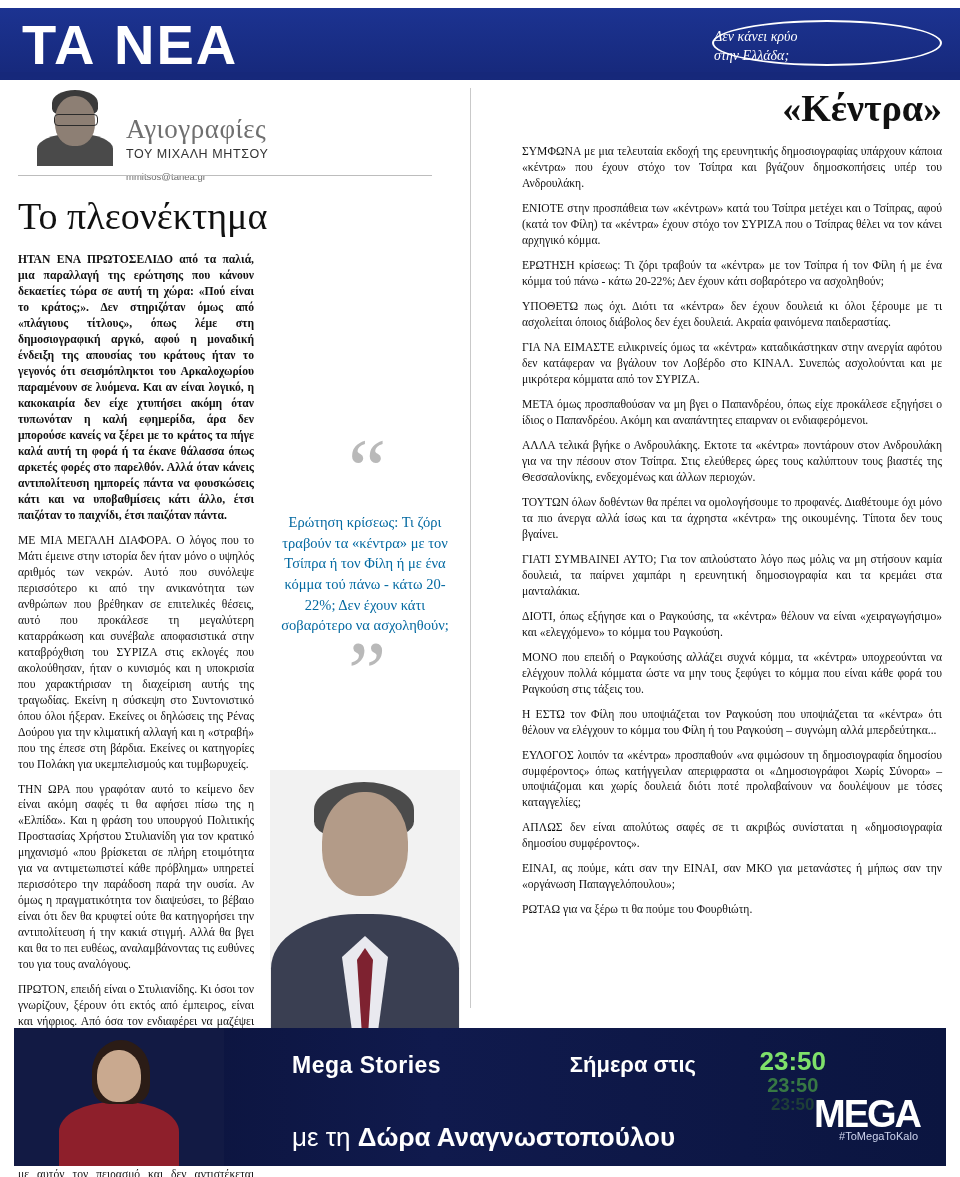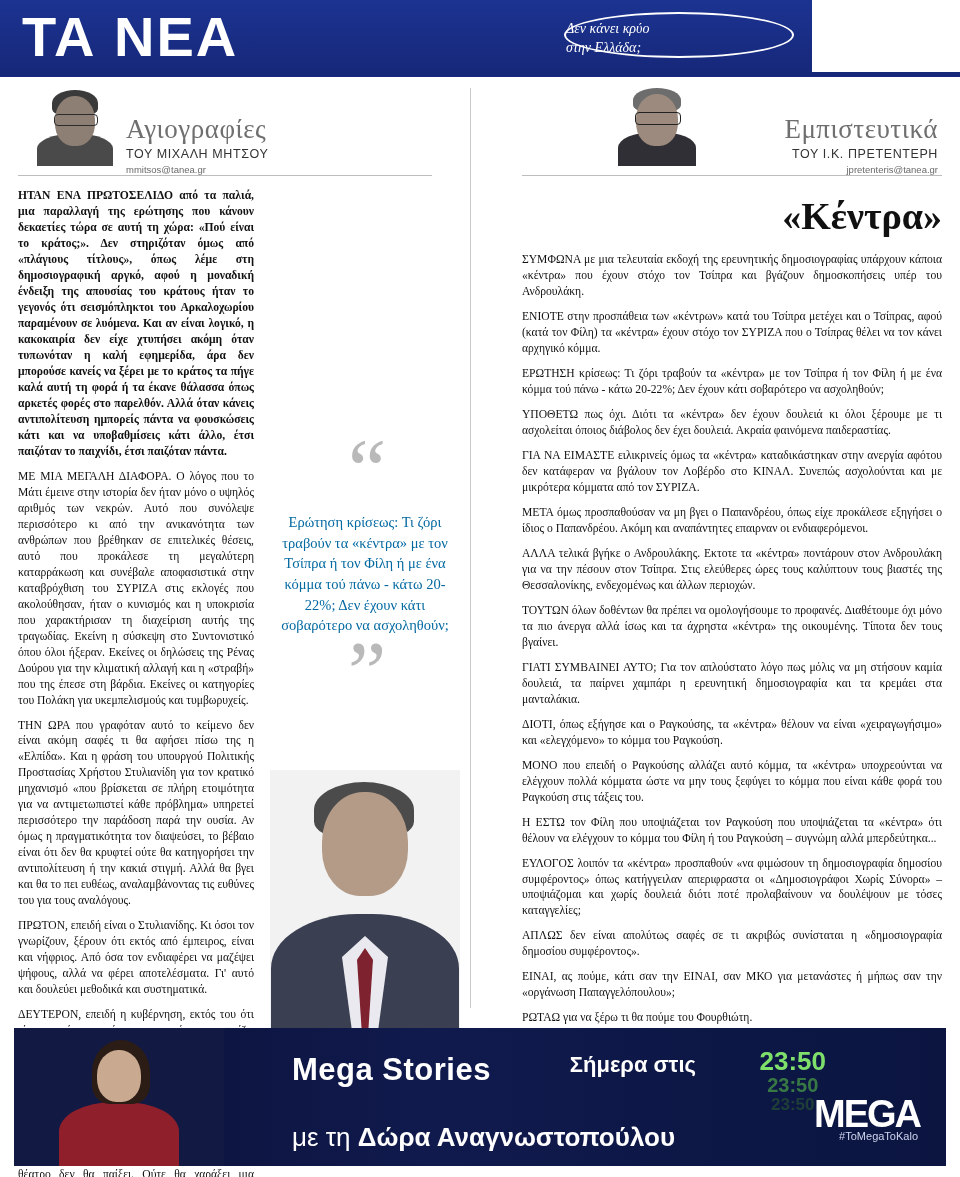--- a/index.html
+++ b/index.html
@@ -6,21 +6,21 @@
   body{
     width:960px;height:1177px;
     background:#ffffff;
     font-family:"Liberation Serif", serif;
     color:#111;
     overflow:hidden;
     position:relative;
   }
   
   .masthead{
-    position:absolute;left:0;top:0;width:812px;height:72px;
+    position:absolute;left:0;top:8px;width:960px;height:72px;
     background:#1a2f8f;
     background:linear-gradient(180deg,#1c3391 0%,#16287a 100%);
   }
   .masthead-title{
     position:absolute;left:22px;top:4px;
     font-family:"Liberation Sans", sans-serif;
     font-weight:bold;font-size:56px;letter-spacing:2px;color:#ffffff;
   }
   .masthead-bubble{
     position:absolute;right:18px;top:12px;width:230px;height:46px;
@@ -52,21 +52,21 @@
   .kicker{
     font-family:"Liberation Serif", serif;
     font-size:27px;color:#6f6f6f;font-weight:normal;letter-spacing:.5px;
   }
   .kicker-by{
     font-family:"Liberation Sans", sans-serif;
     font-size:12.5px;color:#333;letter-spacing:.6px;margin-top:2px;
   }
   .kicker-mail{
     font-family:"Liberation Sans", sans-serif;
-    font-size:9.5px;color:#6a6a6a;margin-top:3px;
+    font-size:9.5px;color:#6a6a6a;margin-top:10px;
   }
   .byline-rule{position:absolute;left:0;bottom:12px;width:100%;height:1px;background:#bdbdbd;}
   
   .headline{
     font-family:"Liberation Serif", serif;
     font-size:38px;font-weight:normal;color:#111;margin:6px 0 14px 0;
   }
   .headline.right{text-align:right;font-weight:bold;}
   
   .article{
@@ -104,21 +104,21 @@
   .advert{
     position:absolute;left:14px;top:1028px;width:932px;height:138px;
     background:#0b1540;
     background:linear-gradient(90deg,#0a1136 0%,#101a4d 45%,#0b1540 100%);
     overflow:hidden;
   }
   .ad-photo{position:absolute;left:0;top:0;width:210px;height:138px;overflow:hidden;}
   .ad-title{
     position:absolute;left:278px;top:24px;
     font-family:"Liberation Sans", sans-serif;
-    font-size:31px;font-weight:bold;color:#ffffff;letter-spacing:.5px;
+    font-size:23px;font-weight:bold;color:#ffffff;letter-spacing:.5px;
   }
   .ad-sub{
     position:absolute;left:278px;top:94px;
     font-family:"Liberation Sans", sans-serif;
     font-size:26px;color:#ffffff;
   }
   .ad-sub b{font-weight:bold;}
   .ad-when{
     position:absolute;right:250px;top:24px;
     font-family:"Liberation Sans", sans-serif;
@@ -209,20 +209,21 @@
         </div>
       </div>
       <div class="byline-texts">
         <div class="kicker">Αγιογραφίες</div>
         <div class="kicker-by">ΤΟΥ ΜΙΧΑΛΗ ΜΗΤΣΟΥ</div>
         <div class="kicker-mail">mmitsos@tanea.gr</div>
       </div>
       <div class="byline-rule"></div>
     </div>
 
+    <div class="headline">Το πλεονέκτημα</div>
 
     <div class="article">
       <p class="lead">ΗΤΑΝ ΕΝΑ ΠΡΩΤΟΣΕΛΙΔΟ από τα παλιά, μια παραλλαγή της ερώτησης που κάνουν δεκαετίες τώρα σε αυτή τη χώρα: «Πού είναι το κράτος;». Δεν στηριζόταν όμως από «πλάγιους τίτλους», όπως λέμε στη δημοσιογραφική αργκό, αφού η μοναδική ένδειξη της απουσίας του κράτους ήταν το γεγονός ότι σεισμόπληκτοι του Αρκαλοχωρίου παραμένουν σε λυόμενα. Και αν είναι λογικό, η κακοκαιρία δεν είχε χτυπήσει ακόμη όταν τυπωνόταν η καλή εφημερίδα, άρα δεν μπορούσε κανείς να ξέρει με το κράτος τα πήγε καλά αυτή τη φορά ή τα έκανε θάλασσα όπως αρκετές φορές στο παρελθόν. Αλλά όταν κάνεις αντιπολίτευση ημπορείς πάντα να φουσκώσεις κάτι και να υποβαθμίσεις κάτι άλλο, έτσι παιζόταν το παιχνίδι, έτσι παιζόταν πάντα.</p>
       <p>ΜΕ ΜΙΑ ΜΕΓΑΛΗ ΔΙΑΦΟΡΑ. Ο λόγος που το Μάτι έμεινε στην ιστορία δεν ήταν μόνο ο υψηλός αριθμός των νεκρών. Αυτό που συνόλεψε περισσότερο κι από την ανικανότητα των ανθρώπων που βρέθηκαν σε επιτελικές θέσεις, αυτό που προκάλεσε τη μεγαλύτερη καταρράκωση και συνέβαλε αποφασιστικά στην καταβρόχθιση του ΣΥΡΙΖΑ στις εκλογές που ακολούθησαν, ήταν ο κυνισμός και η υποκρισία που χαρακτήρισαν τη διαχείριση αυτής της τραγωδίας. Εκείνη η σύσκεψη στο Συντονιστικό όπου όλοι ήξεραν. Εκείνες οι δηλώσεις της Ρένας Δούρου για την κλιματική αλλαγή και η «στραβή» που της έπεσε στη βάρδια. Εκείνες οι κατηγορίες του Πολάκη για υκεμπελισμούς και τυμβωρυχείς.</p>
       <p>ΤΗΝ ΩΡΑ που γραφόταν αυτό το κείμενο δεν είναι ακόμη σαφές τι θα αφήσει πίσω της η «Ελπίδα». Και η φράση του υπουργού Πολιτικής Προστασίας Χρήστου Στυλιανίδη για τον κρατικό μηχανισμό «που βρίσκεται σε πλήρη ετοιμότητα για να αντιμετωπιστεί κάθε πρόβλημα» υπηρετεί περισσότερο την παράδοση παρά την ουσία. Αν όμως η πραγματικότητα τον διαψεύσει, το βέβαιο είναι ότι δεν θα κρυφτεί ούτε θα κατηγορήσει την αντιπολίτευση ή την κακιά στιγμή. Αλλά θα βγει και θα το πει ευθέως, αναλαμβάνοντας τις ευθύνες του για τους αναλόγους.</p>
       <p>ΠΡΩΤΟΝ, επειδή είναι ο Στυλιανίδης. Κι όσοι τον γνωρίζουν, ξέρουν ότι εκτός από έμπειρος, είναι και νήφριος. Από όσα τον ενδιαφέρει να μαζέψει ψήφους, αλλά να φέρει αποτελέσματα. Γι' αυτό και δουλεύει μεθοδικά και συστηματικά.</p>
       <p>ΔΕΥΤΕΡΟΝ, επειδή η κυβέρνηση, εκτός του ότι είναι ικανότερη από την προηγούμενη, γνωρίζει ότι οι πολίτες δεν ανέχονται πλέον να τους κοροϊδεύουν, είτε πρόκειται για την οικονομία είτε για την Covid ή για τις φυσικές καταστροφές. Η αλήθεια είναι ότι βρίσκεται συχνά αντιμέτωπη με αυτόν τον πειρασμό και δεν αντιστέκεται πάντα με την ίδια αποφασιστικότητα, ιδίως αν μπαίνουν στη μέση το εθνικό φρόνημα ή τα συντηρητικά αντανακλαστικά των πολιτών. Αλλά θέατρο δεν θα παίξει. Ούτε θα χαράξει μια παράλληλη πραγματικότητα.</p>
 
     </div>
 
@@ -246,52 +247,35 @@
       </div>
     </div>
     <div class="photo-caption">
       <span class="fn">Χρήστος</span>
       <span class="ln">Στυλιανίδης</span>
     </div>
   </div>
 
   <div class="col-right">
 
-    <div class="byline">
-      <div class="portrait p-pret">
-        <div class="face">
-          <div class="bg"></div>
-          <div class="shoulders"></div>
-          <div class="hair"></div>
-          <div class="head"></div>
-          <div class="glasses"></div>
-        </div>
-      </div>
-      <div class="byline-texts">
-        <div class="kicker">Εμπιστευτικά</div>
-        <div class="kicker-by">ΤΟΥ Ι.Κ. ΠΡΕΤΕΝΤΕΡΗ</div>
-        <div class="kicker-mail">jpretenteris@tanea.gr</div>
-      </div>
-      <div class="byline-rule"></div>
-    </div>
 
     <div class="headline right">«Κέντρα»</div>
 
     <div class="article">
       <p>ΣΥΜΦΩΝΑ με μια τελευταία εκδοχή της ερευνητικής δημοσιογραφίας υπάρχουν κάποια «κέντρα» που έχουν στόχο τον Τσίπρα και βγάζουν δημοσκοπήσεις υπέρ του Ανδρουλάκη.</p>
       <p>ΕΝΙΟΤΕ στην προσπάθεια των «κέντρων» κατά του Τσίπρα μετέχει και ο Τσίπρας, αφού (κατά τον Φίλη) τα «κέντρα» έχουν στόχο τον ΣΥΡΙΖΑ που ο Τσίπρας θέλει να τον κάνει αρχηγικό κόμμα.</p>
       <p>ΕΡΩΤΗΣΗ κρίσεως: Τι ζόρι τραβούν τα «κέντρα» με τον Τσίπρα ή τον Φίλη ή με ένα κόμμα τού πάνω - κάτω 20-22%; Δεν έχουν κάτι σοβαρότερο να ασχοληθούν;</p>
       <p>ΥΠΟΘΕΤΩ πως όχι. Διότι τα «κέντρα» δεν έχουν δουλειά κι όλοι ξέρουμε με τι ασχολείται όποιος διάβολος δεν έχει δουλειά. Ακραία φαινόμενα παιδεραστίας.</p>
       <p>ΓΙΑ ΝΑ ΕΙΜΑΣΤΕ ειλικρινείς όμως τα «κέντρα» καταδικάστηκαν στην ανεργία αφότου δεν κατάφεραν να βγάλουν τον Λοβέρδο στο ΚΙΝΑΛ. Συνεπώς ασχολούνται και με μικρότερα κόμματα από τον ΣΥΡΙΖΑ.</p>
       <p>ΜΕΤΑ όμως προσπαθούσαν να μη βγει ο Παπανδρέου, όπως είχε προκάλεσε εξηγήσει ο ίδιος ο Παπανδρέου. Ακόμη και αναπάντητες επαιρναν οι ενδιαφερόμενοι.</p>
       <p>ΑΛΛΑ τελικά βγήκε ο Ανδρουλάκης. Εκτοτε τα «κέντρα» ποντάρουν στον Ανδρουλάκη για να την πέσουν στον Τσίπρα. Στις ελεύθερες ώρες τους καλύπτουν τους βιαστές της Θεσσαλονίκης, ενδεχομένως και άλλων περιοχών.</p>
       <p>ΤΟΥΤΩΝ όλων δοθέντων θα πρέπει να ομολογήσουμε το προφανές. Διαθέτουμε όχι μόνο τα πιο άνεργα αλλά ίσως και τα άχρηστα «κέντρα» της οικουμένης. Τίποτα δεν τους βγαίνει.</p>
       <p>ΓΙΑΤΙ ΣΥΜΒΑΙΝΕΙ ΑΥΤΟ; Για τον απλούστατο λόγο πως μόλις να μη στήσουν καμία δουλειά, τα παίρνει χαμπάρι η ερευνητική δημοσιογραφία και τα κρεμάει στα μανταλάκια.</p>
       <p>ΔΙΟΤΙ, όπως εξήγησε και ο Ραγκούσης, τα «κέντρα» θέλουν να είναι «χειραγωγήσιμο» και «ελεγχόμενο» το κόμμα του Ραγκούση.</p>
-      <p>ΜΟΝΟ που επειδή ο Ραγκούσης αλλάζει αυτό κόμμα, τα «κέντρα» υποχρεούνται να ελέγχουν πολλά κόμματα ώστε να μην τους ξεφύγει το κόμμα που είναι κάθε φορά του Ραγκούση στις τάξεις του.</p>
+      <p>ΜΟΝΟ που επειδή ο Ραγκούσης αλλάζει συχνά κόμμα, τα «κέντρα» υποχρεούνται να ελέγχουν πολλά κόμματα ώστε να μην τους ξεφύγει το κόμμα που είναι κάθε φορά του Ραγκούση στις τάξεις του.</p>
       <p>Η ΕΣΤΩ τον Φίλη που υποψιάζεται τον Ραγκούση που υποψιάζεται τα «κέντρα» ότι θέλουν να ελέγχουν το κόμμα του Φίλη ή του Ραγκούση – συγνώμη αλλά μπερδεύτηκα...</p>
       <p>ΕΥΛΟΓΟΣ λοιπόν τα «κέντρα» προσπαθούν «να φιμώσουν τη δημοσιογραφία δημοσίου συμφέροντος» όπως κατήγγειλαν απεριφραστα οι «Δημοσιογράφοι Χωρίς Σύνορα» – υποψιάζομαι και χωρίς δουλειά διότι ποτέ προλαβαίνουν να δουλέψουν με τόσες καταγγελίες;</p>
       <p>ΑΠΛΩΣ δεν είναι απολύτως σαφές σε τι ακριβώς συνίσταται η «δημοσιογραφία δημοσίου συμφέροντος».</p>
       <p>ΕΙΝΑΙ, ας πούμε, κάτι σαν την ΕΙΝΑΙ, σαν ΜΚΟ για μετανάστες ή μήπως σαν την «οργάνωση Παπαγγελόπουλου»;</p>
       <p>ΡΩΤΑΩ για να ξέρω τι θα πούμε του Φουρθιώτη.</p>
     </div>
   </div>
 </div>
 
 <div class="advert">

